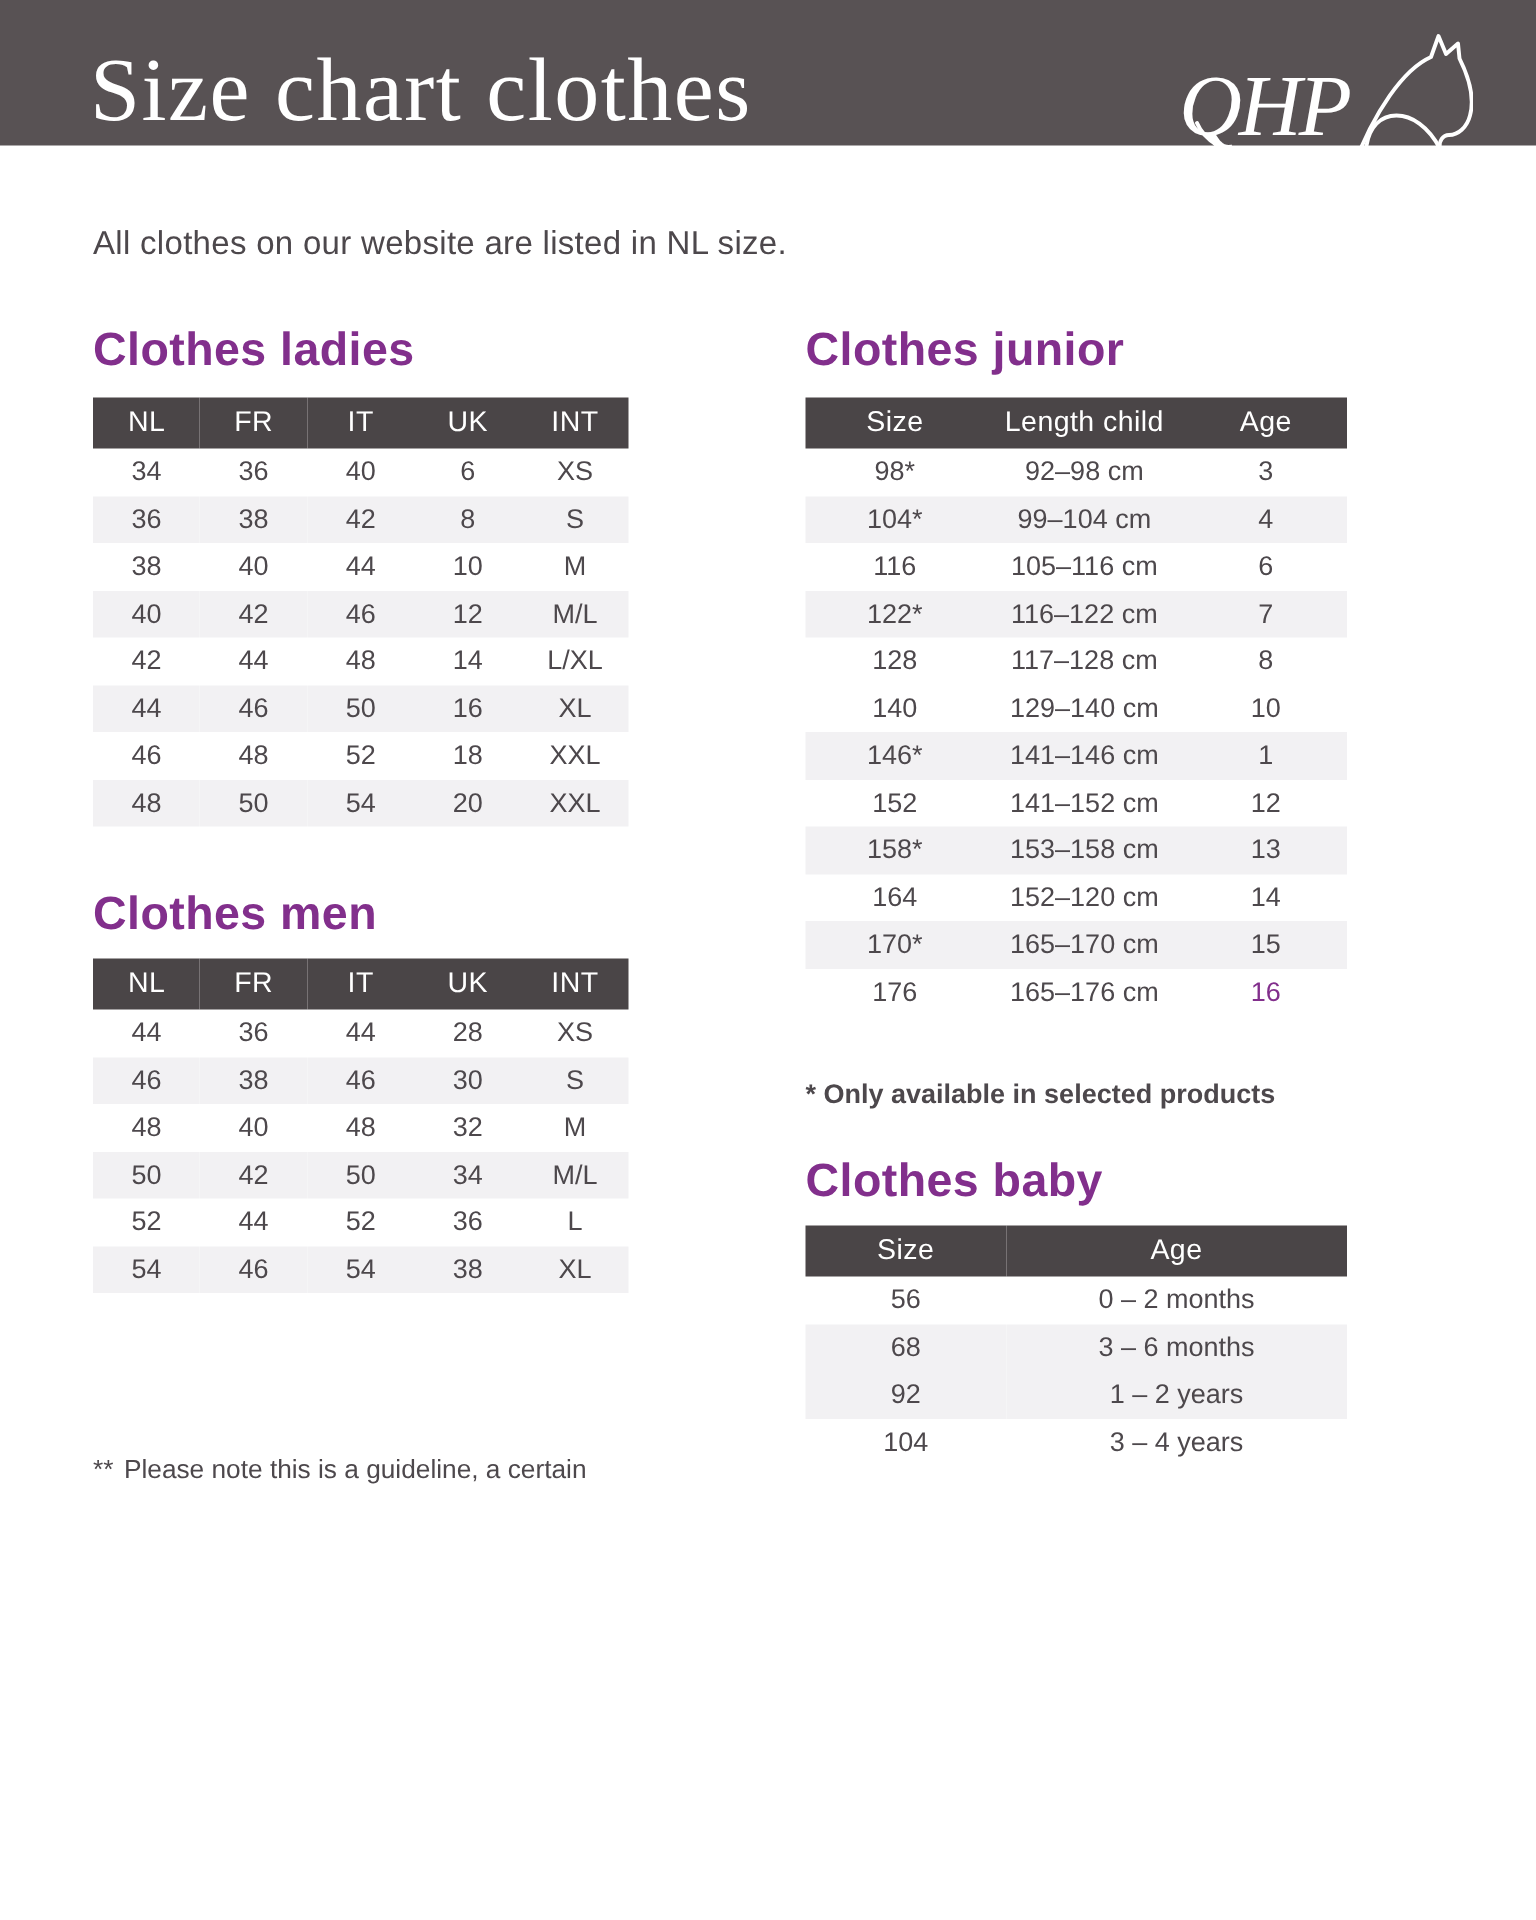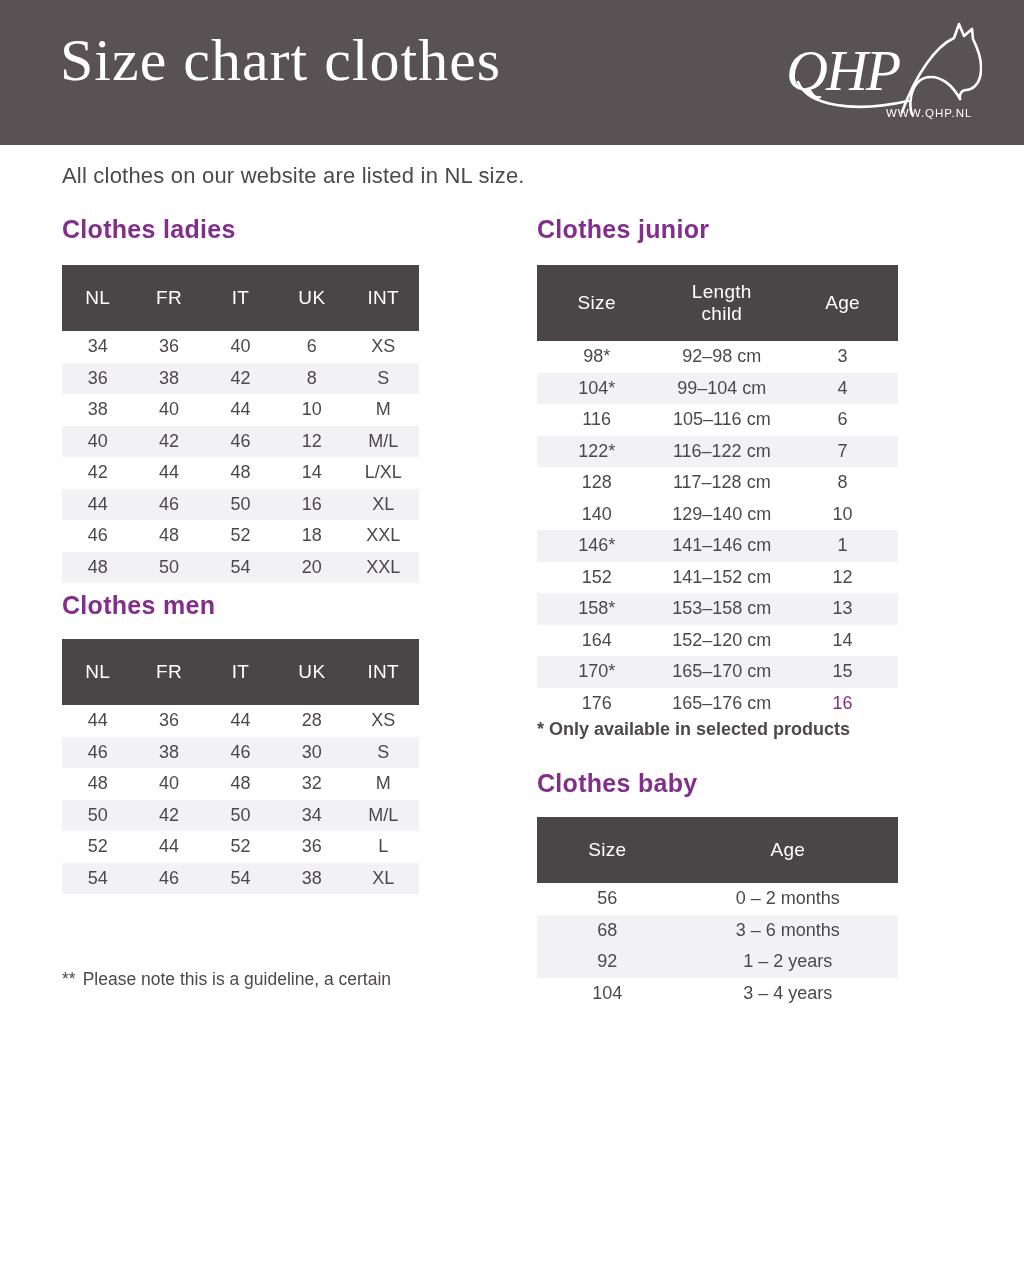--- a/index.html
+++ b/index.html
@@ -1,40 +1,40 @@
 <!DOCTYPE html>
 <html><head>
 <meta charset="utf-8">
 <style>
   html,body{margin:0;padding:0;background:#ffffff;}
   .page{
     position:relative;width:1024px;height:1280px;background:#ffffff;overflow:hidden;
     font-family:"Liberation Sans",sans-serif;color:#4d484c;
   }
   
-  .band{position:absolute;left:0;top:0;width:1024px;height:145px;background:#585254;}
+  .band{position:absolute;left:0;top:0;width:1024px;height:97px;background:#585254;}
   .title{
     position:absolute;left:60px;top:26px;
     font-family:"Liberation Serif",serif;font-weight:400;
     font-size:60px;line-height:1.15;color:#ffffff;letter-spacing:1px;
   }
   .logo{position:absolute;left:786px;top:20px;}
   
-  .intro{position:absolute;left:62px;top:163px;font-size:22px;letter-spacing:.2px;color:#4d484c;}
-  
-  .heading{position:absolute;font-size:25px;font-weight:bold;color:#822f8c;letter-spacing:.3px;}
+  .intro{position:absolute;left:62px;top:149px;font-size:22px;letter-spacing:.2px;color:#4d484c;}
+  
+  .heading{position:absolute;font-size:31px;font-weight:bold;color:#822f8c;letter-spacing:.3px;}
   .h-ladies{left:62px;top:215px;}
   .h-junior{left:537px;top:215px;}
   .h-men{left:62px;top:591px;}
   .h-baby{left:537px;top:769px;}
   
   table.tbl{position:absolute;border-collapse:collapse;table-layout:fixed;}
   table.tbl th{
     background:#4a4547;color:#ffffff;font-weight:normal;font-size:19px;
-    height:34px;text-align:center;padding:16px;letter-spacing:.3px;
+    height:34px;text-align:center;padding:0;letter-spacing:.3px;
   }
   table.tbl td{
     font-size:18px;color:#4d484c;height:31.5px;text-align:center;padding:0;
   }
   table.tbl tr.alt td{background:#f2f1f3;}
   table.tbl td.accent{color:#822f8c;}
   #tbl-ladies{left:62px;top:265px;width:357px;}
   #tbl-men{left:62px;top:639px;width:357px;}
   #tbl-junior{left:537px;top:265px;width:361px;}
   #tbl-baby{left:537px;top:817px;width:361px;}

